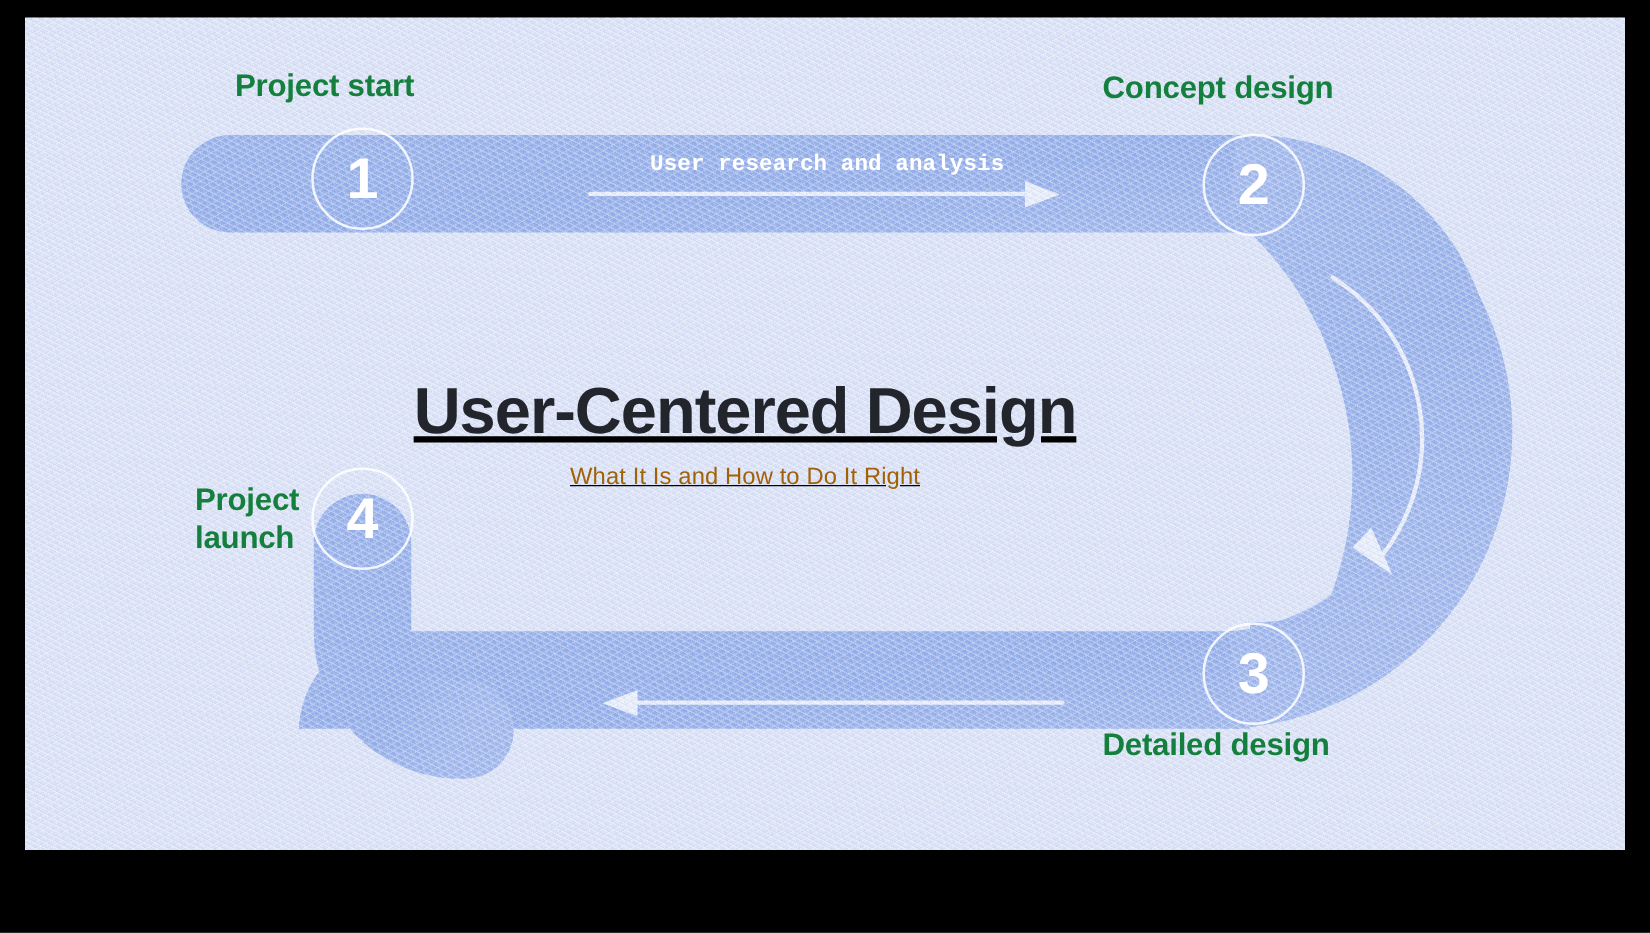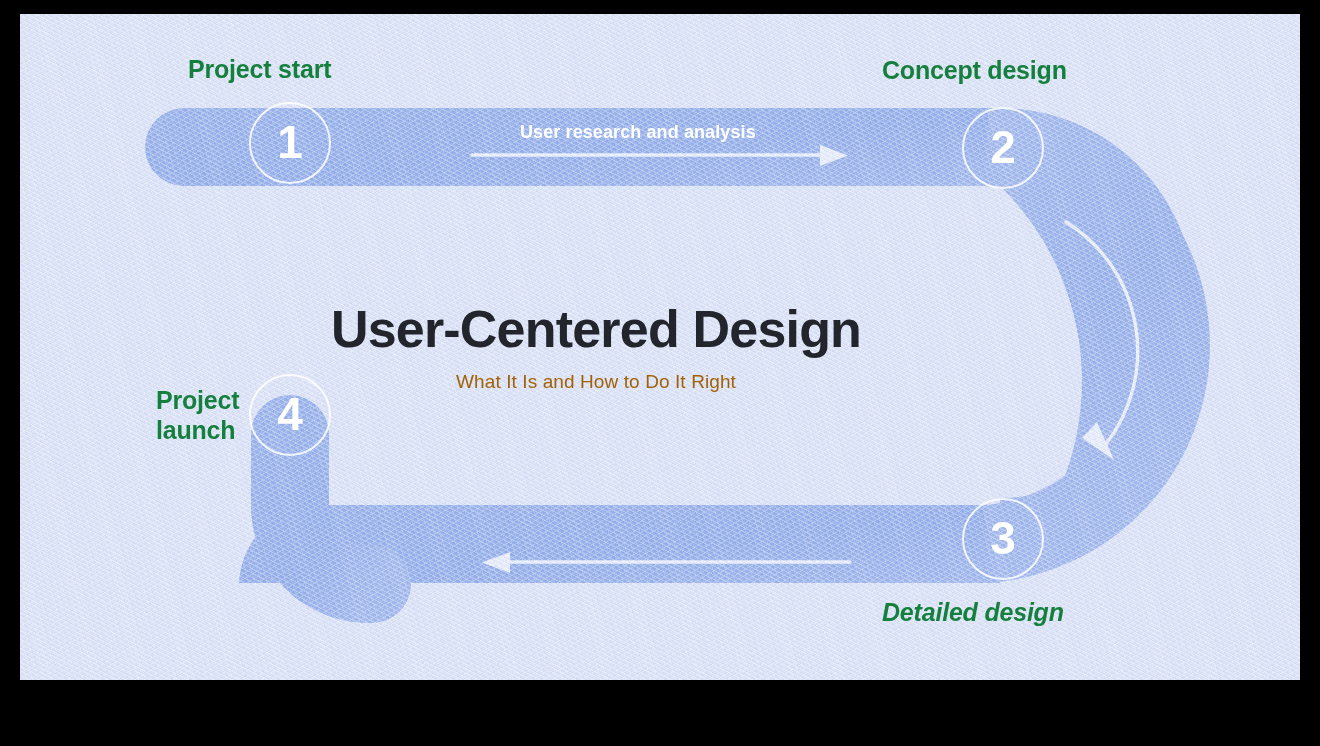--- a/index.html
+++ b/index.html
@@ -85,42 +85,44 @@
     position: absolute;
     color: #15803d;
     font-size: 25px;
     font-weight: bold;
     line-height: 1.18;
     letter-spacing: -0.2px;
     white-space: pre-line;
   }
   #label-project-start   { left: 168px; top: 41px; }
   #label-concept-design  { left: 862px; top: 42px; }
-  #label-detailed-design { left: 862px; top: 584px; font-style: italic; }
+  #label-detailed-design { left: 862px; top: 568px; }
   #label-project-launch  { left: 96px;  top: 372px; text-align: left; margin-left: 40px; }
 
   
   .band-caption {
     position: absolute;
     color: #ffffff;
     font-size: 18px;
     font-weight: bold;
     letter-spacing: 0.1px;
     white-space: nowrap;
+    font-family: Liberation Mono, monospace;
   }
   #caption-top    { left: 500px; top: 108px; }
   #caption-bottom { left: 521px; top: 515px; }
 
   
   #center-block {
     position: absolute;
     left: 0;
     top: 288px;
     width: 1152px;
     text-align: center;
+    text-decoration: underline;
   }
   #main-title {
     color: #23252c;
     font-size: 52px;
     font-weight: bold;
     letter-spacing: -0.8px;
     margin: 0;
     line-height: 1.05;
   }
   #subtitle {

